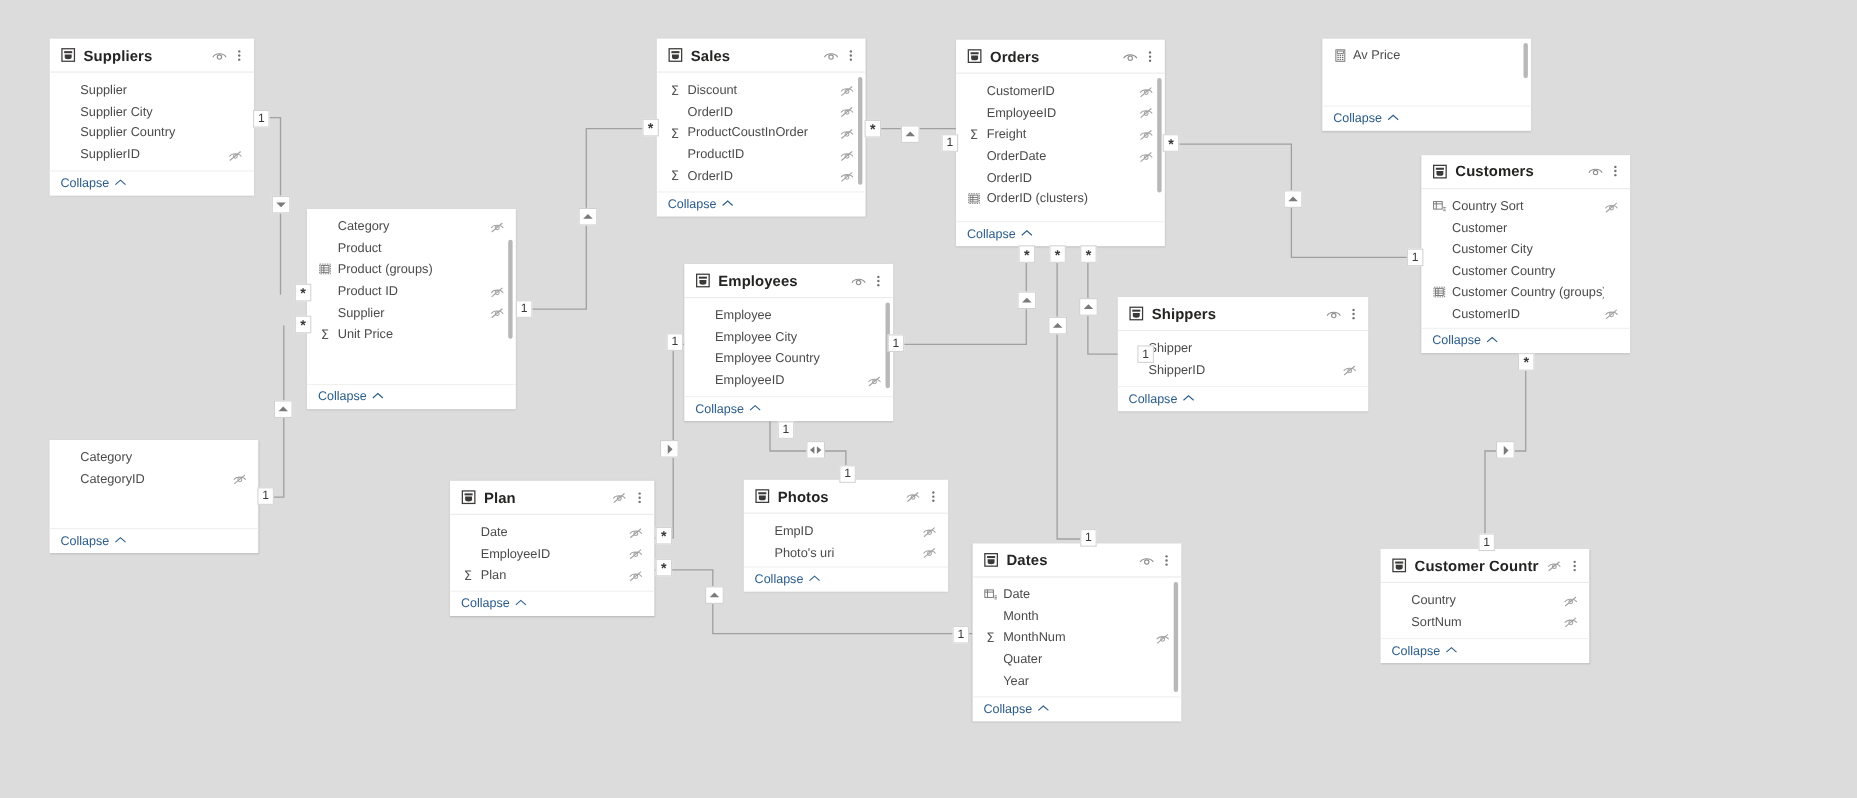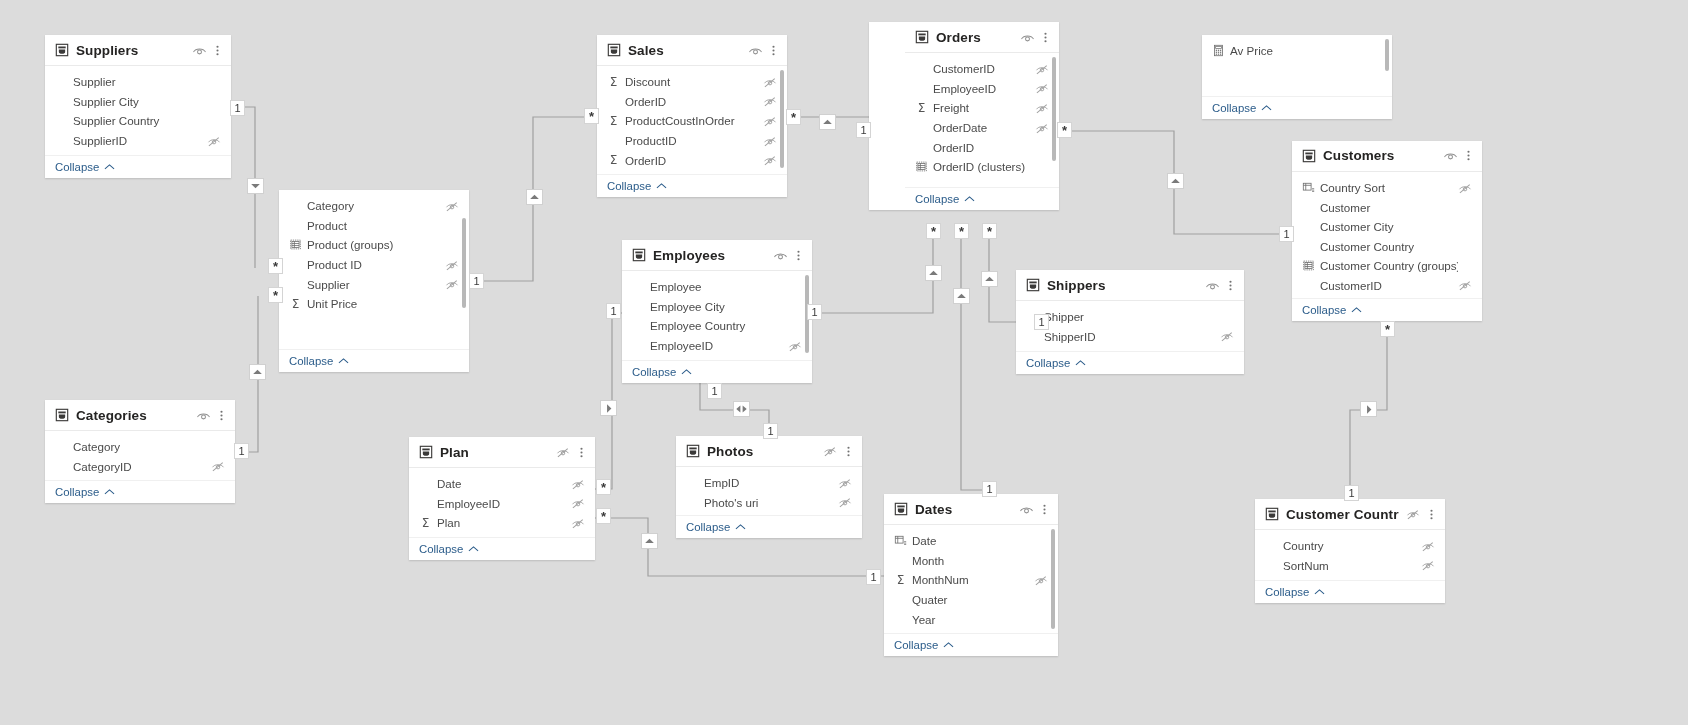--- a/index.html
+++ b/index.html
@@ -279,21 +279,21 @@
         </div>
         <div class="tbl-foot">
           <span class="collapse">
             <span>Collapse</span>
             <span class="chev"><svg viewBox="0 0 12 8" width="11" height="8">
     <path d="M1 6 L6 1.6 L11 6" fill="none" stroke="#2b5c8a" stroke-width="1.1"></path>
   </svg></span>
           </span>
         </div>
       </div>
-      <div class="tbl" style="left: 869px; top: 22px; width: 190px; height: 188px; padding-left: 36px;">
+      <div class="tbl" style="left: 869px; top: 36px; width: 190px; height: 188px;">
         <div class="tbl-head">
           <span class="tbl-icon"><svg viewBox="0 0 16 16" width="14" height="14">
     <rect x="1.5" y="1.5" width="13" height="13" fill="none" stroke="#3b3a39" stroke-width="1.3"></rect>
     <rect x="3.8" y="4" width="8.4" height="2.1" fill="#3b3a39"></rect>
     <path d="M4.4 7.4 h7.2 v3.0 a3.6 2.0 0 0 1 -7.2 0 z" fill="#3b3a39"></path>
   </svg></span>
           <span class="tbl-title">Orders</span>
           <span class="head-btns">
             <span class="hbtn"><svg viewBox="0 0 16 16" width="15" height="15">
     <path d="M1.6 9.6 C4 5.2 12 5.2 14.4 9.6" fill="none" stroke="#555" stroke-width="1.1"></path>
@@ -674,39 +674,20 @@
         <div class="tbl-foot">
           <span class="collapse">
             <span>Collapse</span>
             <span class="chev"><svg viewBox="0 0 12 8" width="11" height="8">
     <path d="M1 6 L6 1.6 L11 6" fill="none" stroke="#2b5c8a" stroke-width="1.1"></path>
   </svg></span>
           </span>
         </div>
       </div>
       <div class="tbl" style="left: 45px; top: 400px; width: 190px; height: 103px;">
-        <div class="tbl-head">
-          <span class="tbl-icon"><svg viewBox="0 0 16 16" width="14" height="14">
-    <rect x="1.5" y="1.5" width="13" height="13" fill="none" stroke="#3b3a39" stroke-width="1.3"></rect>
-    <rect x="3.8" y="4" width="8.4" height="2.1" fill="#3b3a39"></rect>
-    <path d="M4.4 7.4 h7.2 v3.0 a3.6 2.0 0 0 1 -7.2 0 z" fill="#3b3a39"></path>
-  </svg></span>
-          <span class="tbl-title">Categories</span>
-          <span class="head-btns">
-            <span class="hbtn"><svg viewBox="0 0 16 16" width="15" height="15">
-    <path d="M1.6 9.6 C4 5.2 12 5.2 14.4 9.6" fill="none" stroke="#555" stroke-width="1.1"></path>
-    <circle cx="8" cy="9.5" r="2.1" fill="none" stroke="#555" stroke-width="1.1"></circle>
-  </svg></span>
-            <span class="dots"><svg viewBox="0 0 10 16" width="11" height="15">
-    <circle cx="5" cy="4" r="1.15" fill="#444"></circle>
-    <circle cx="5" cy="8" r="1.15" fill="#444"></circle>
-    <circle cx="5" cy="12" r="1.15" fill="#444"></circle>
-  </svg></span>
-          </span>
-        </div>
         <div class="tbl-body">
           <div class="fld">
             <span class="gi empty"></span>
             <span class="nm">Category</span>
             <span class="hid"></span>
           </div>
           <div class="fld">
             <span class="gi empty"></span>
             <span class="nm">CategoryID</span>
             <span class="hid">
@@ -841,21 +822,21 @@
         </div>
         <div class="tbl-foot">
           <span class="collapse">
             <span>Collapse</span>
             <span class="chev"><svg viewBox="0 0 12 8" width="11" height="8">
     <path d="M1 6 L6 1.6 L11 6" fill="none" stroke="#2b5c8a" stroke-width="1.1"></path>
   </svg></span>
           </span>
         </div>
       </div>
-      <div class="tbl" style="left: 884px; top: 494px; width: 174px; height: 162px;">
+      <div class="tbl" style="left: 884px; top: 494px; width: 190px; height: 162px;">
         <div class="tbl-head">
           <span class="tbl-icon"><svg viewBox="0 0 16 16" width="14" height="14">
     <rect x="1.5" y="1.5" width="13" height="13" fill="none" stroke="#3b3a39" stroke-width="1.3"></rect>
     <rect x="3.8" y="4" width="8.4" height="2.1" fill="#3b3a39"></rect>
     <path d="M4.4 7.4 h7.2 v3.0 a3.6 2.0 0 0 1 -7.2 0 z" fill="#3b3a39"></path>
   </svg></span>
           <span class="tbl-title">Dates</span>
           <span class="head-btns">
             <span class="hbtn"><svg viewBox="0 0 16 16" width="15" height="15">
     <path d="M1.6 9.6 C4 5.2 12 5.2 14.4 9.6" fill="none" stroke="#555" stroke-width="1.1"></path>

